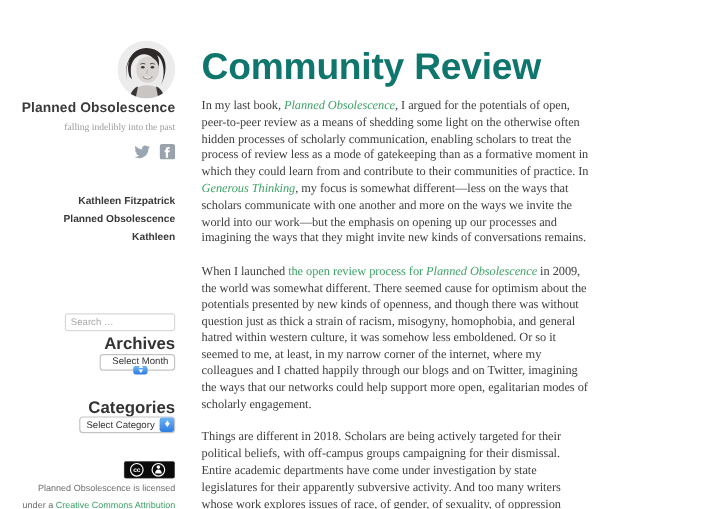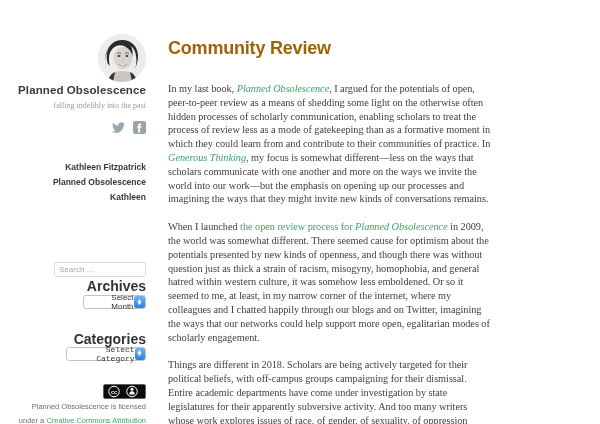--- a/index.html
+++ b/index.html
@@ -36,39 +36,39 @@
 
   .widget-title { font-size: 14px; font-weight: bold; color: #333; }
   .wt-archives { top: 278px; left: 0; }
   .wt-categories { top: 331px; left: 0; margin-left: 28px; }
 
   .mac-select {
     height: 14px; background: #fff; border: 1px solid #c4c4c4; border-radius: 3px;
     display: flex; align-items: center; justify-content: space-between;
     font-size: 8px; color: #333; padding-left: 5px; cursor: pointer; box-sizing: border-box;
   }
-  .sel-archives { top: 295px; width: 63px; }
-  .sel-categories { top: 347px; width: 80px; font-family: Liberation Mono, monospace; }
+  .sel-archives { top: 295px; width: 63px; flex-direction: column; }
+  .sel-categories { top: 347px; width: 80px; }
   .sel-stepper {
     width: 12px; height: 12px; margin-right: 0px; border-radius: 2px;
     background: linear-gradient(#6fb5f6, #2e7de0);
     display: flex; flex-direction: column; align-items: center; justify-content: center; line-height: 3.5px;
   }
   .sel-stepper span { color: #fff; font-size: 5px; display: block; transform: scaleX(1.3); }
 
   .cc-badge { top: 384px; cursor: pointer; }
   .license { top: 400px; left: 0; font-size: 7.5px; color: #6e6e6e; line-height: 13.5px; }
   .green-link { color: #3fa368; text-decoration: none; cursor: pointer; }
   .em { font-style: italic; }
 
   
   .main { position: absolute; left: 168px; top: 0; width: 324px; }
   .post-title {
     margin: 0; position: absolute; top: 38px; left: 0;
-    font-size: 18px; font-weight: bold; color: #a16207; letter-spacing: -0.2px; text-align: right;
+    font-size: 31px; font-weight: bold; color: #0f766e; letter-spacing: -0.2px; text-align: right;
   }
   .post-content {
     position: absolute; top: 82px; left: 0; width: 323px;
     font-family: "Liberation Serif", serif;
     font-size: 10.3px; line-height: 13.8px; color: #3f3f3f; letter-spacing: -0.05px;
     text-align: left;
   }
   .post-content p { margin: 0 0 14px 0; }
 </style>
 </head>

